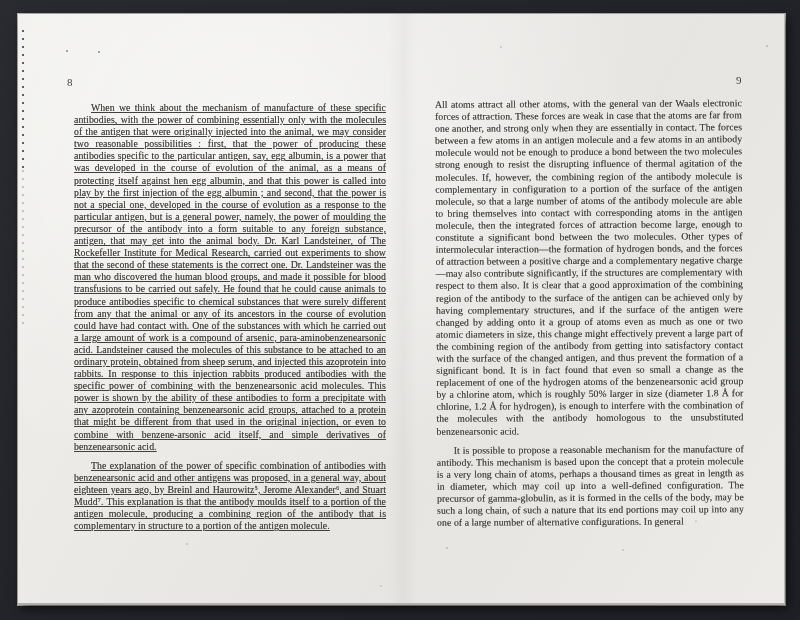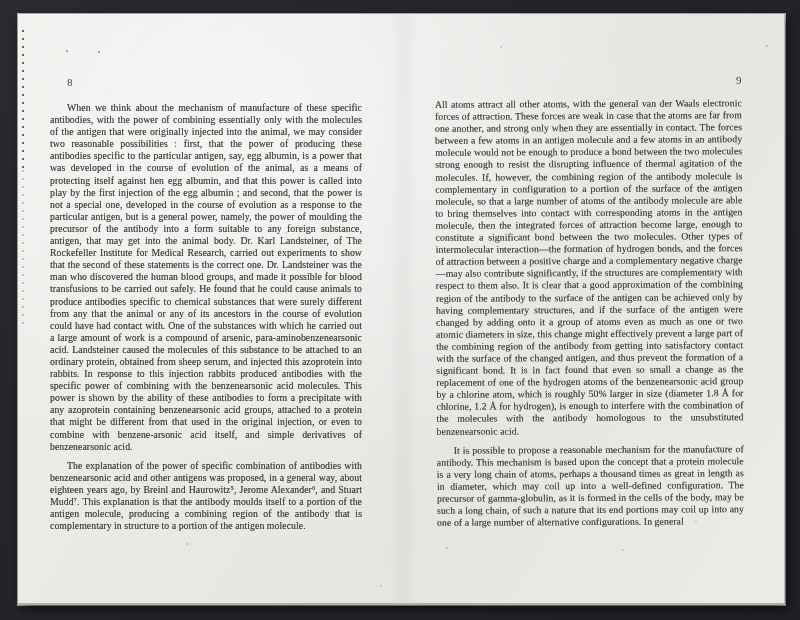--- a/index.html
+++ b/index.html
@@ -63,21 +63,21 @@
   .col p {
     margin: 0 0 7px 0;
     font-size: 9.8px;
     line-height: 12.1px;
     text-align: justify;
     text-indent: 17px;
     letter-spacing: 0.05px;
     text-shadow: 0 0 0.4px rgba(70,68,62,0.65);
   }
   .col p.no-indent { text-indent: 0; }
-  .col-left  { left: 32px;  top: 88px; width: 312px; }
+  .col-left  { left: 56px;  top: 88px; width: 312px; text-decoration: underline; }
   .col-right { left: 418px; top: 84px; width: 307px; transform: rotate(-0.3deg); }
   .speck {
     position: absolute;
     border-radius: 50%;
     background: rgba(55,55,50,0.55);
     width: 2px;
     height: 2px;
     pointer-events: none;
   }
 </style>

